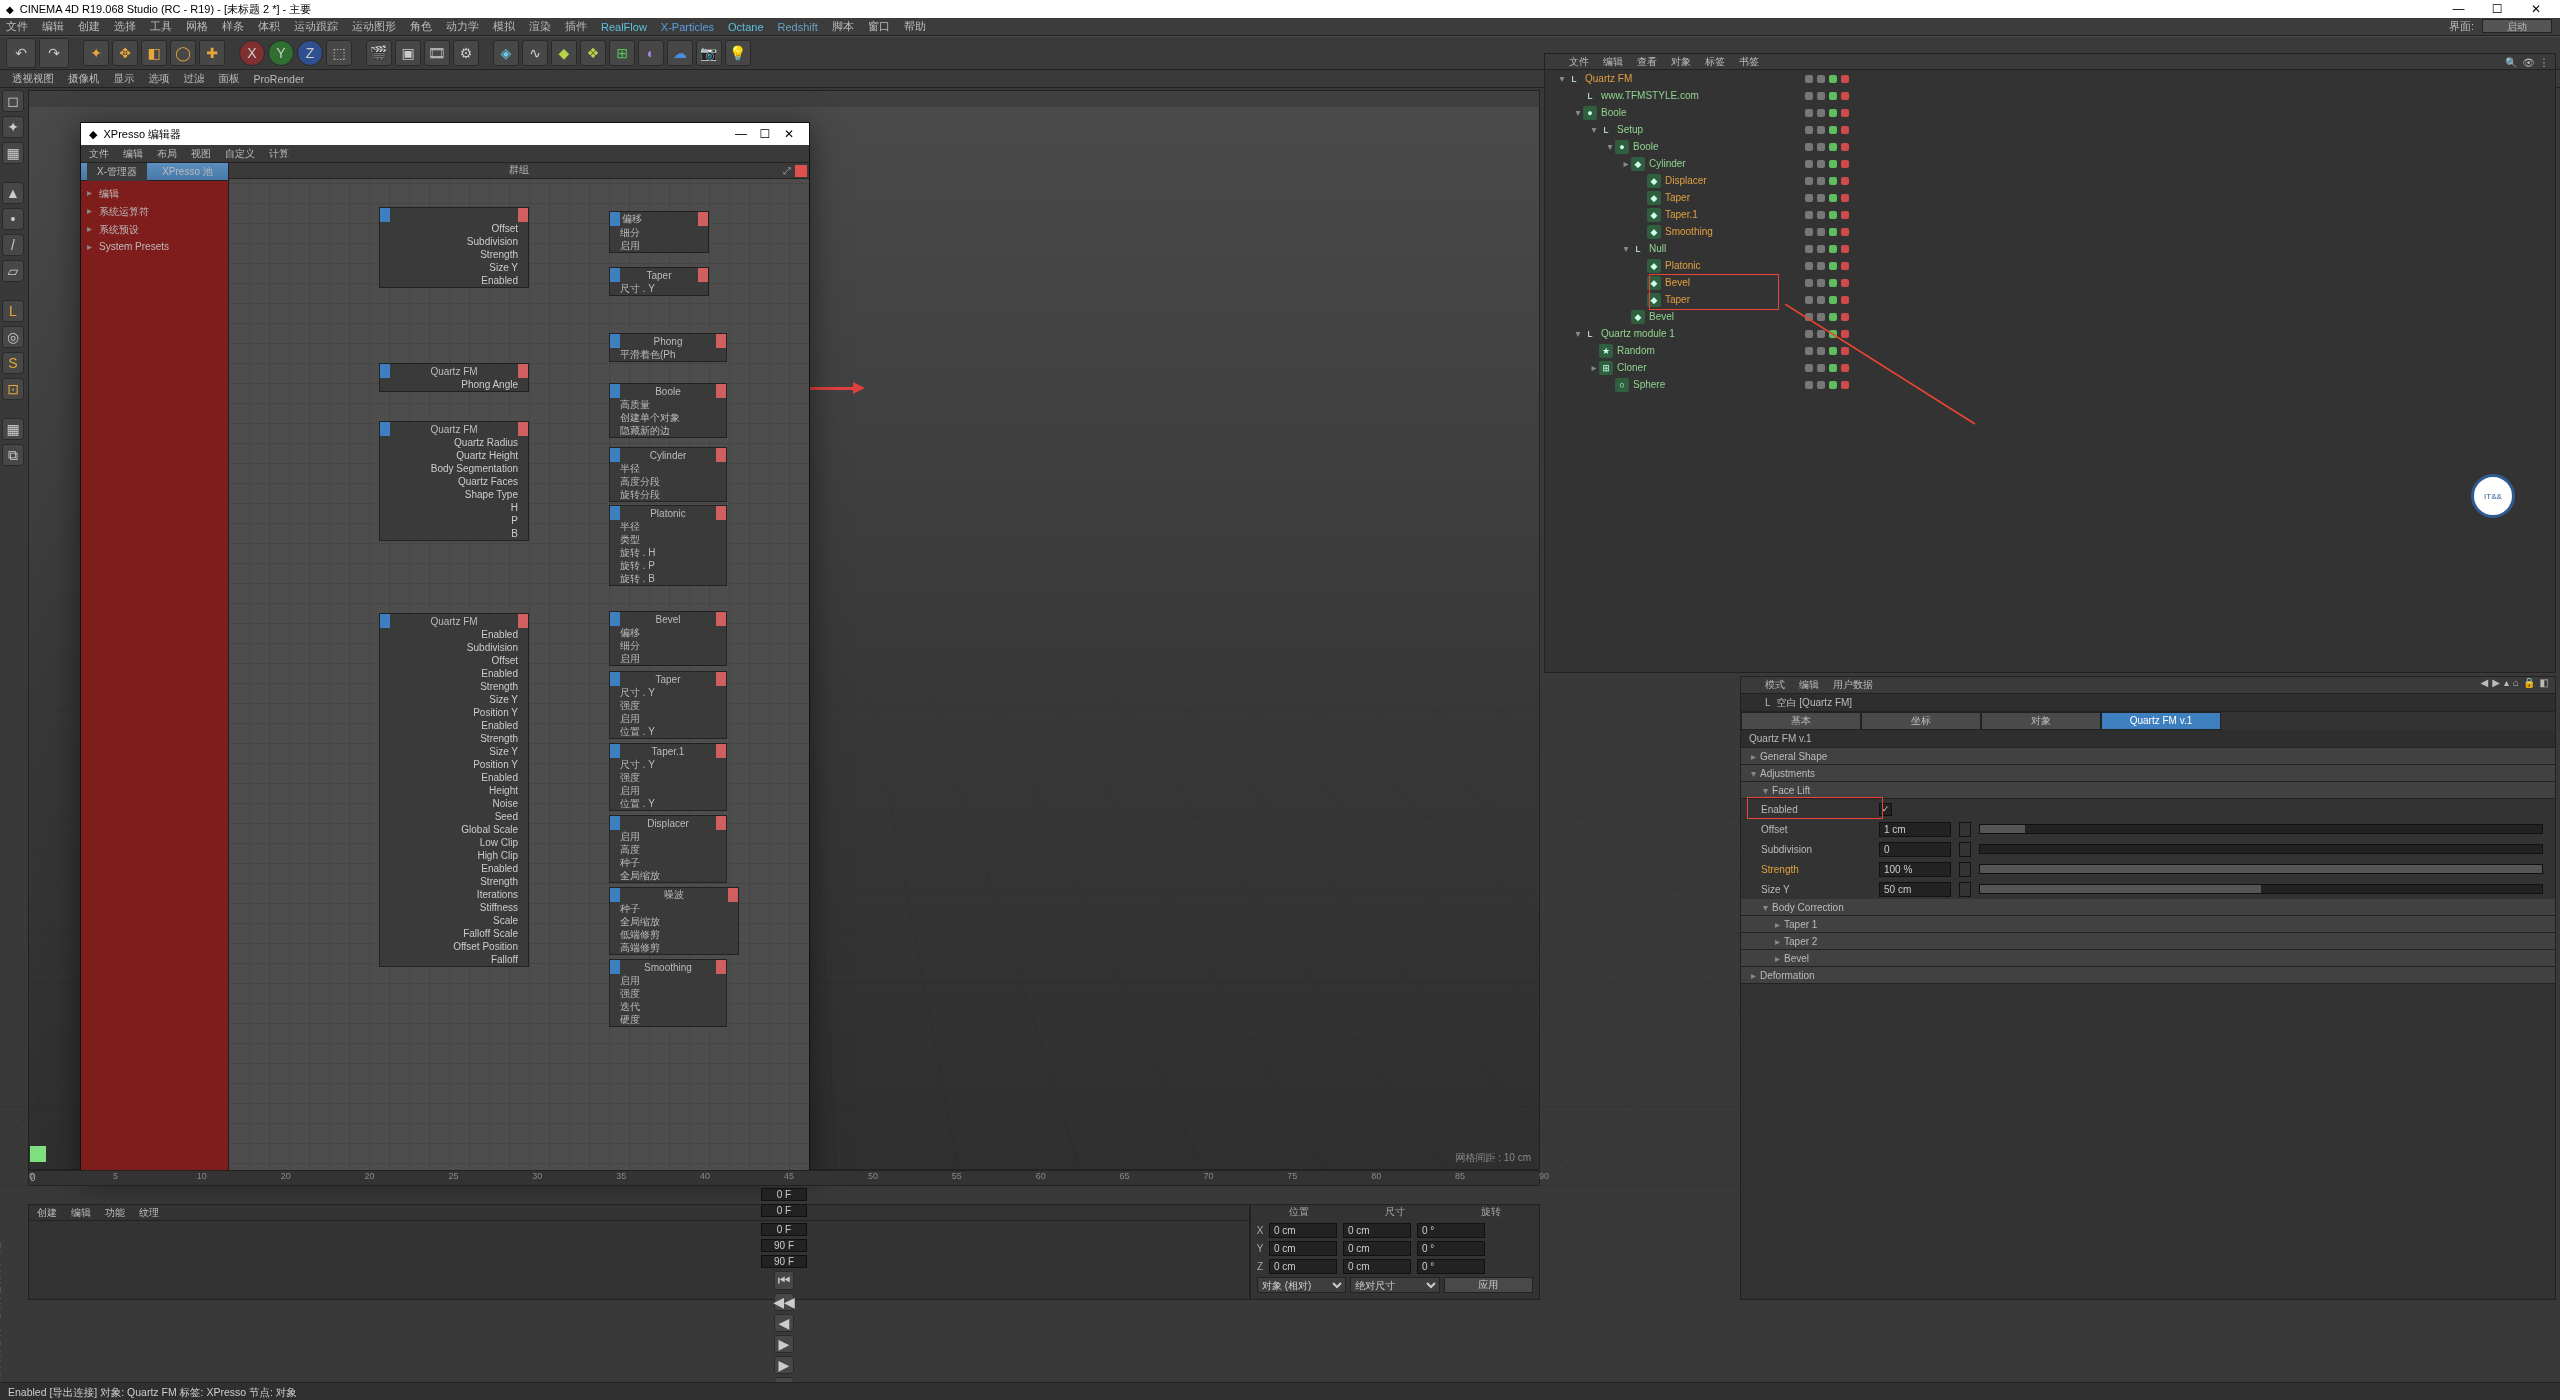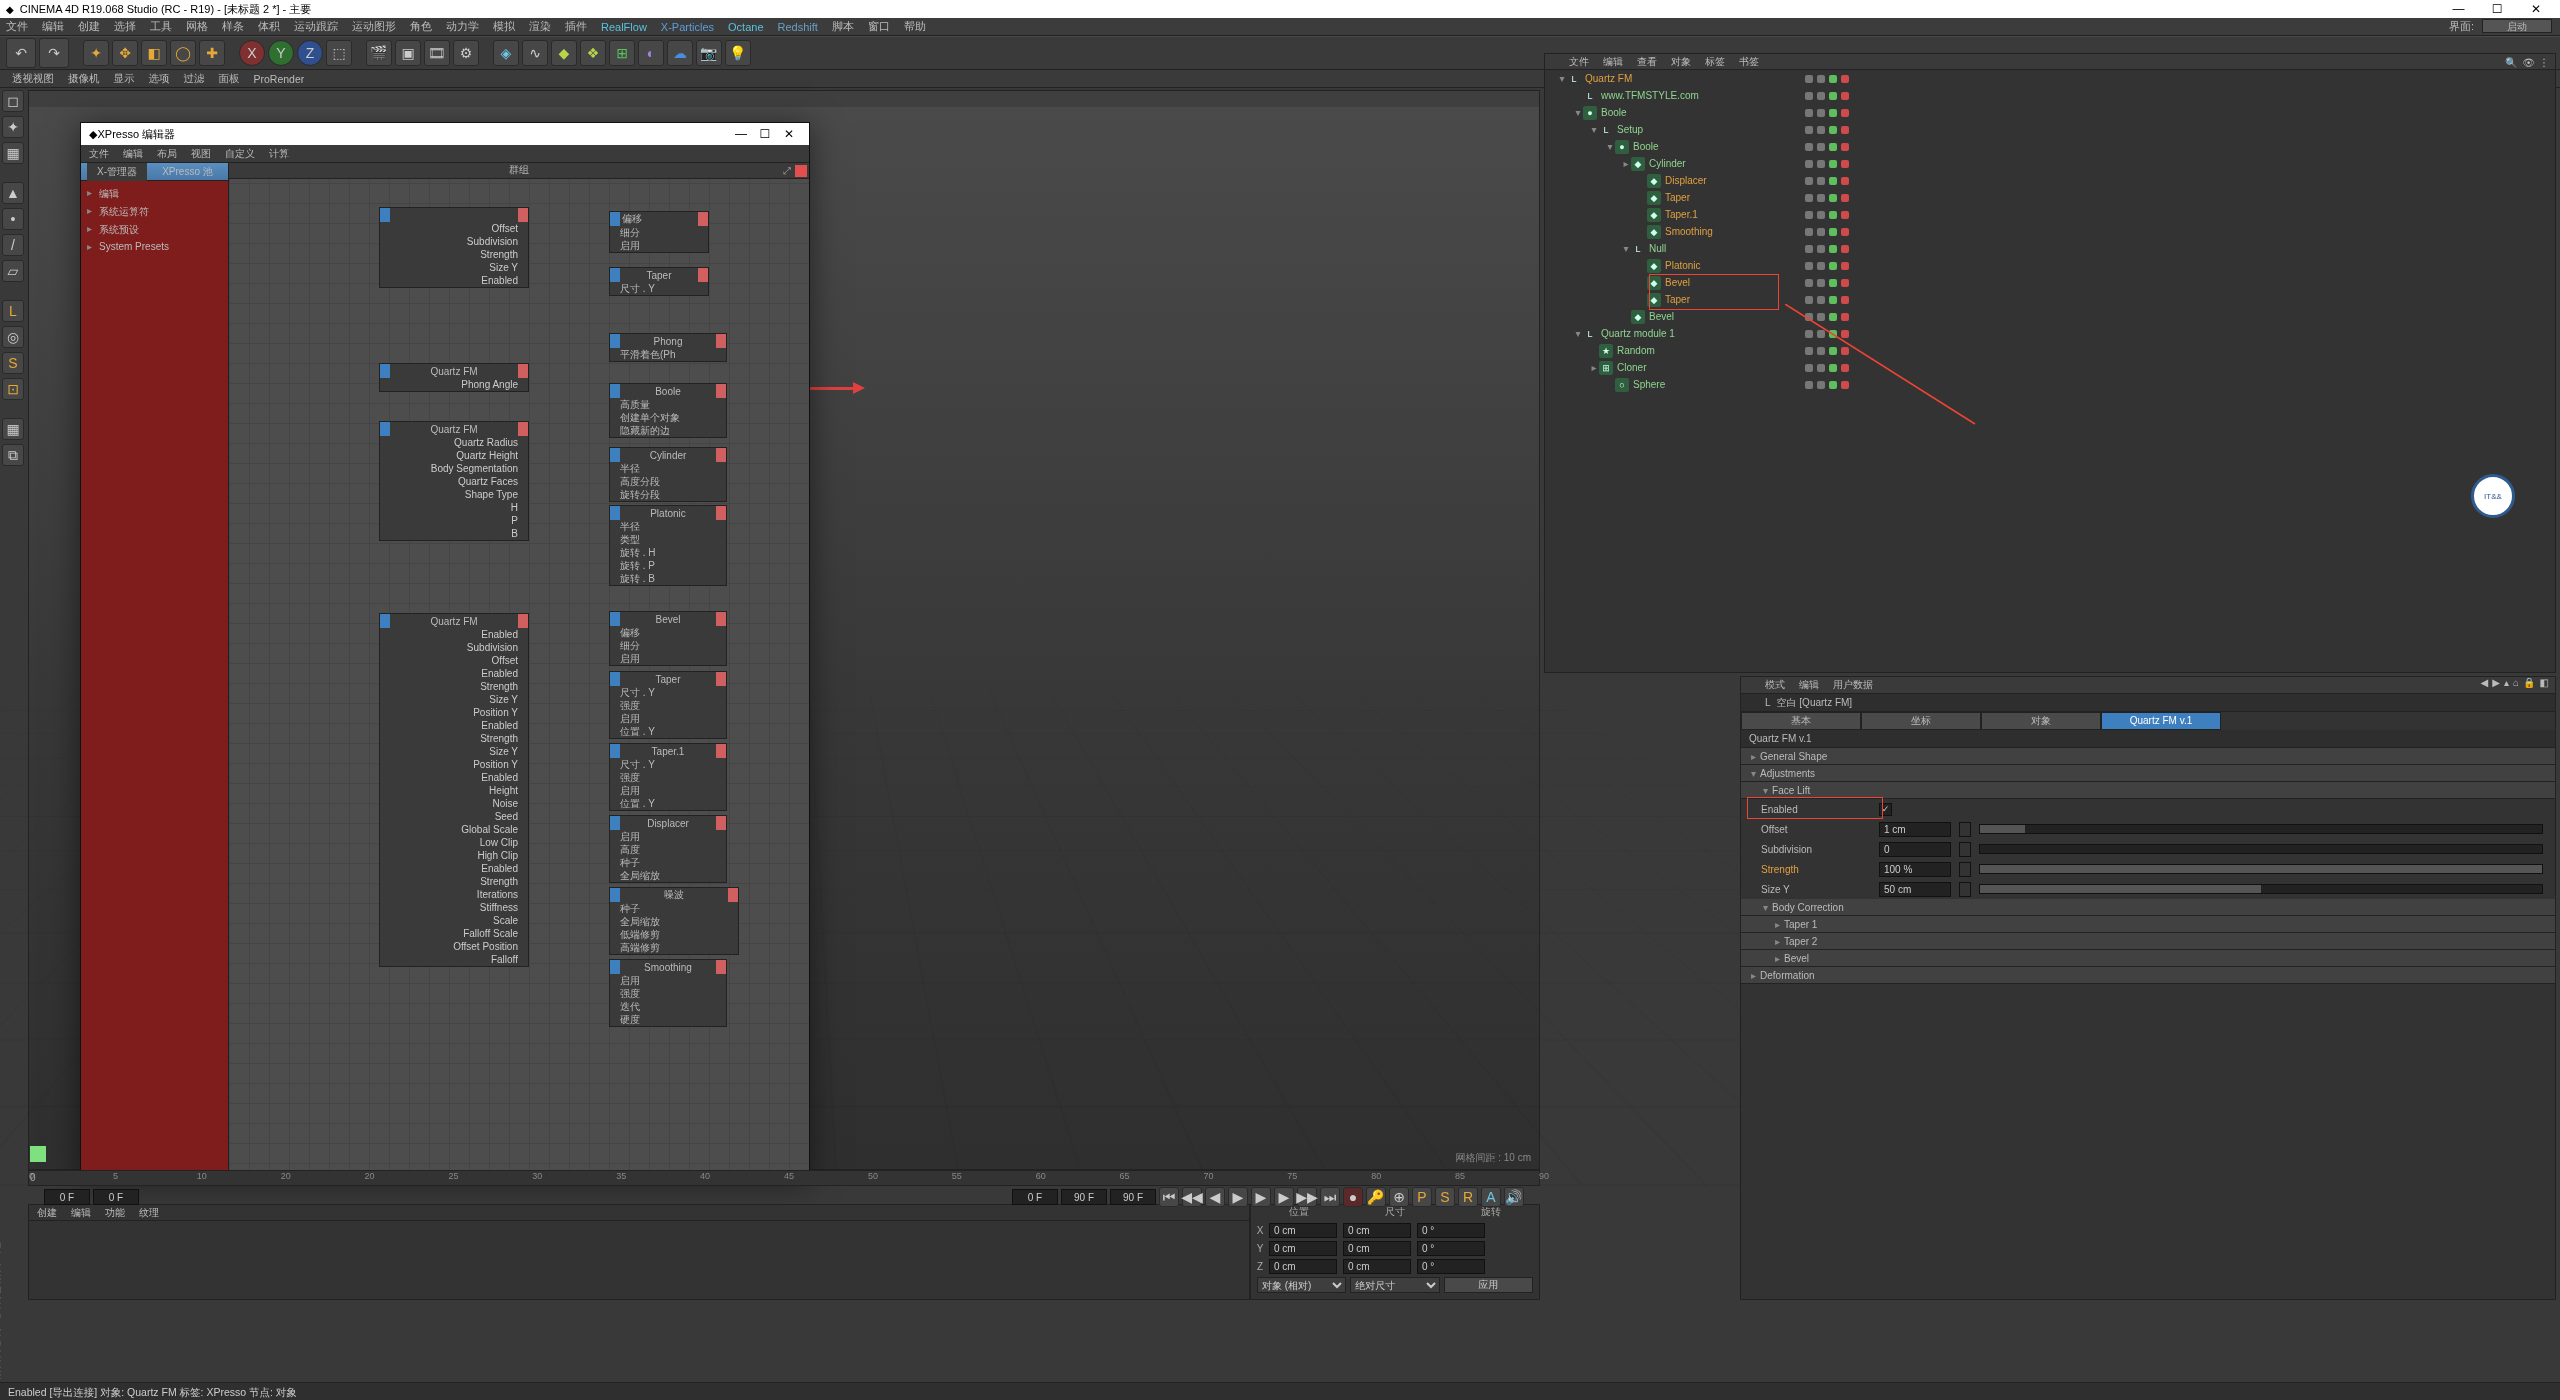--- a/index.html
+++ b/index.html
@@ -130,21 +130,21 @@
   .am-field .slider{flex:1;height:10px;background:#222;border:1px solid #111;position:relative;margin-right:12px;}
   .am-field .slider .fill{position:absolute;left:0;top:0;bottom:0;background:#555;}
   .am-field .chk{width:13px;height:13px;background:#222;border:1px solid #111;display:flex;align-items:center;justify-content:center;color:#ccc;font-size:9px;}
   .am-field .stepper{width:12px;height:15px;background:#333;border:1px solid #111;display:flex;flex-direction:column;}
   .mark2{border:1.5px solid #e43;position:absolute;}
 
   
   .timeline{position:absolute; left:28px; right:1020px; bottom:200px; height:30px;}
   .tl-ruler{height:16px;background:#333;position:relative;border:1px solid #222;}
   .tl-ruler .tick{position:absolute;top:0;color:#888;font-size:9px;}
-  .tl-ctrl{height:22px;display:flex;align-items:center;gap:3px;padding:2px 16px;}
+  .tl-ctrl{height:22px;display:flex;align-items:center;gap:3px;padding:2px 16px;flex-direction:column;}
   .tl-ctrl input{width:46px;height:16px;background:#222;border:1px solid #111;color:#ccc;text-align:center;font-size:10px;}
   .tbtn.sm{width:20px;height:20px;}
 
   
   .coords{position:absolute; right:1020px; bottom:100px; width:290px; height:96px; background:#333;border:1px solid #222;}
   .coords .hdr{height:16px;display:flex;}
   .coords .hdr span{flex:1;text-align:center;font-size:10px;color:#aaa;}
   .coords .crow{height:18px;display:flex;align-items:center;}
   .coords .crow .ax{width:18px;text-align:center;color:#aaa;}
   .coords .crow input{width:68px;height:15px;background:#222;border:1px solid #111;color:#ccc;padding-left:4px;font-size:10px;margin-right:6px;}
@@ -366,21 +366,21 @@
          <circle cx="55" cy="35" r="4" fill="#3060e0"></circle>
        </svg>
      </div>
      <span class="grid-info">网格间距 : 10 cm</span>
   </div>
 </div>
 
 <div class="xpresso">
   <div class="xp-title">
     <span>◆</span>
-    <span style="">XPresso 编辑器</span>
+    <span style="margin-left:6px;">XPresso 编辑器</span>
     <span class="sp"></span>
     <span class="wb">—</span>
     <span class="wb">☐</span>
     <span class="wb">✕</span>
   </div>
   <div class="xp-menu">
     <span>文件</span>
     <span>编辑</span>
     <span>布局</span>
     <span>视图</span>

